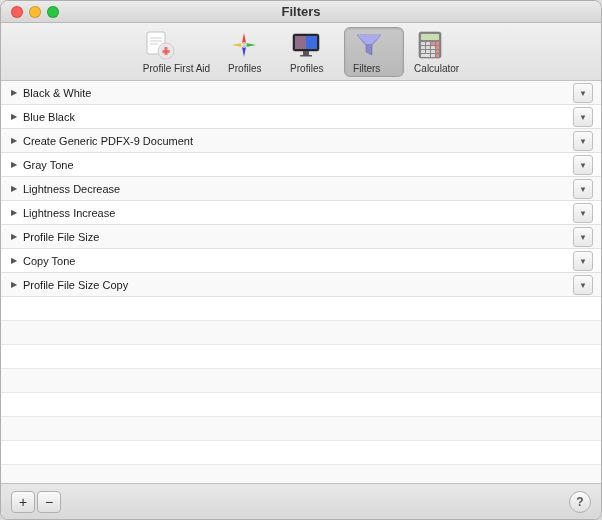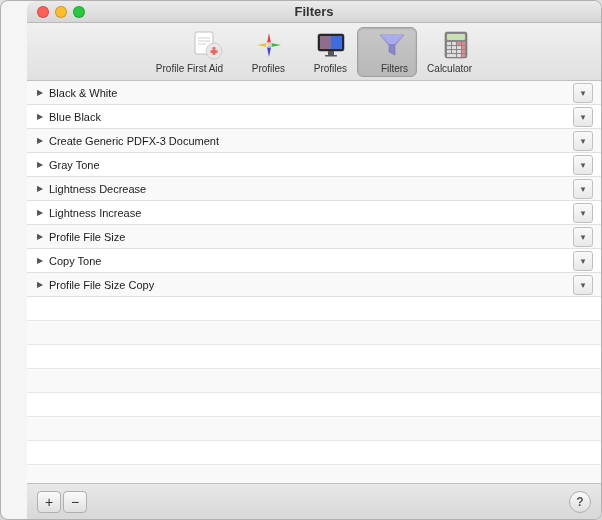--- a/index.html
+++ b/index.html
@@ -17,21 +17,20 @@
     .window {
       width: 602px;
       height: 520px;
       background: #f5f5f5;
       border: 1px solid #b0b0b0;
       border-radius: 8px;
       overflow: hidden;
       display: flex;
       flex-direction: column;
       box-shadow: 0 4px 20px rgba(0,0,0,0.25);
-      padding-left: 26px;
     }
 
     
     .titlebar {
       background: linear-gradient(to bottom, #ebebeb, #d6d6d6);
       border-bottom: 1px solid #b8b8b8;
       height: 22px;
       display: flex;
       align-items: center;
       justify-content: center;
@@ -74,21 +73,21 @@
       align-items: center;
       justify-content: center;
       padding: 4px 10px;
       gap: 2px;
       flex-shrink: 0;
     }
 
     .toolbar-item {
       display: flex;
       flex-direction: column;
-      align-items: flex-end;
+      align-items: flex-start;
       justify-content: center;
       padding: 4px 8px;
       border-radius: 6px;
       cursor: pointer;
       min-width: 60px;
       height: 50px;
       gap: 2px;
     }
 
     .toolbar-item.active {
@@ -329,21 +328,21 @@
       <span class="filter-name">Black &amp; White</span>
       <div class="filter-expand">▾</div>
     </div>
     <div class="filter-row">
       <div class="filter-triangle">▶</div>
       <span class="filter-name">Blue Black</span>
       <div class="filter-expand">▾</div>
     </div>
     <div class="filter-row">
       <div class="filter-triangle">▶</div>
-      <span class="filter-name">Create Generic PDFX-3 Document</span>
+      <span class="filter-name">Create Generic PDFX-9 Document</span>
       <div class="filter-expand">▾</div>
     </div>
     <div class="filter-row">
       <div class="filter-triangle">▶</div>
       <span class="filter-name">Gray Tone</span>
       <div class="filter-expand">▾</div>
     </div>
     <div class="filter-row">
       <div class="filter-triangle">▶</div>
       <span class="filter-name">Lightness Decrease</span>

